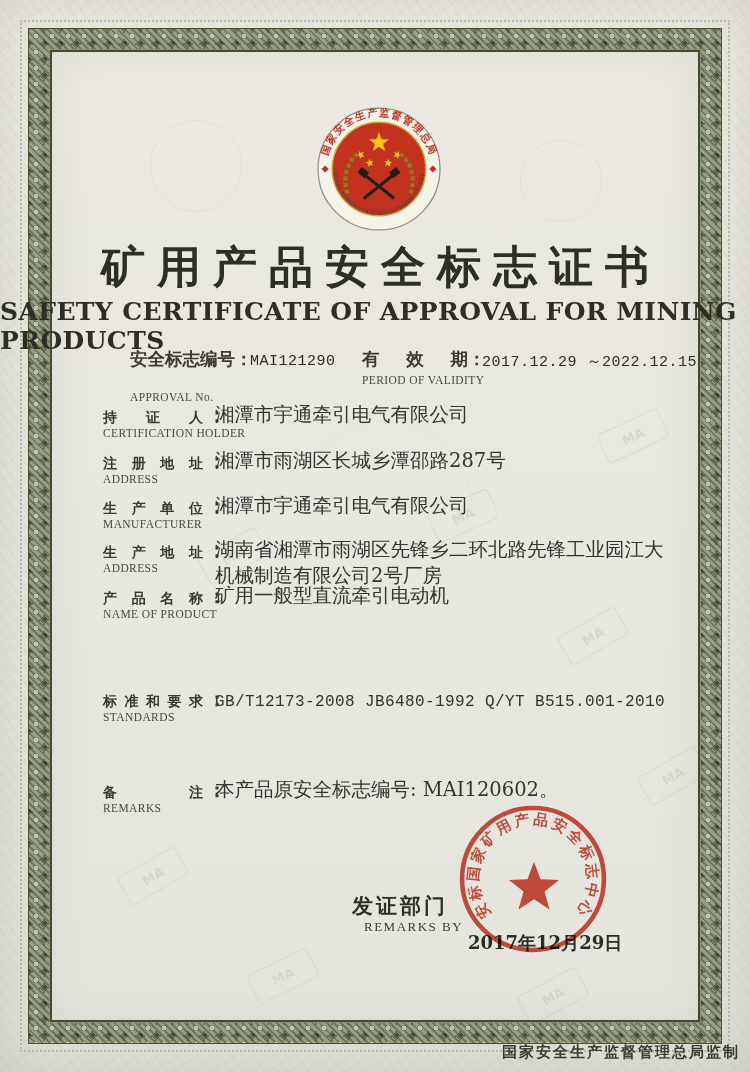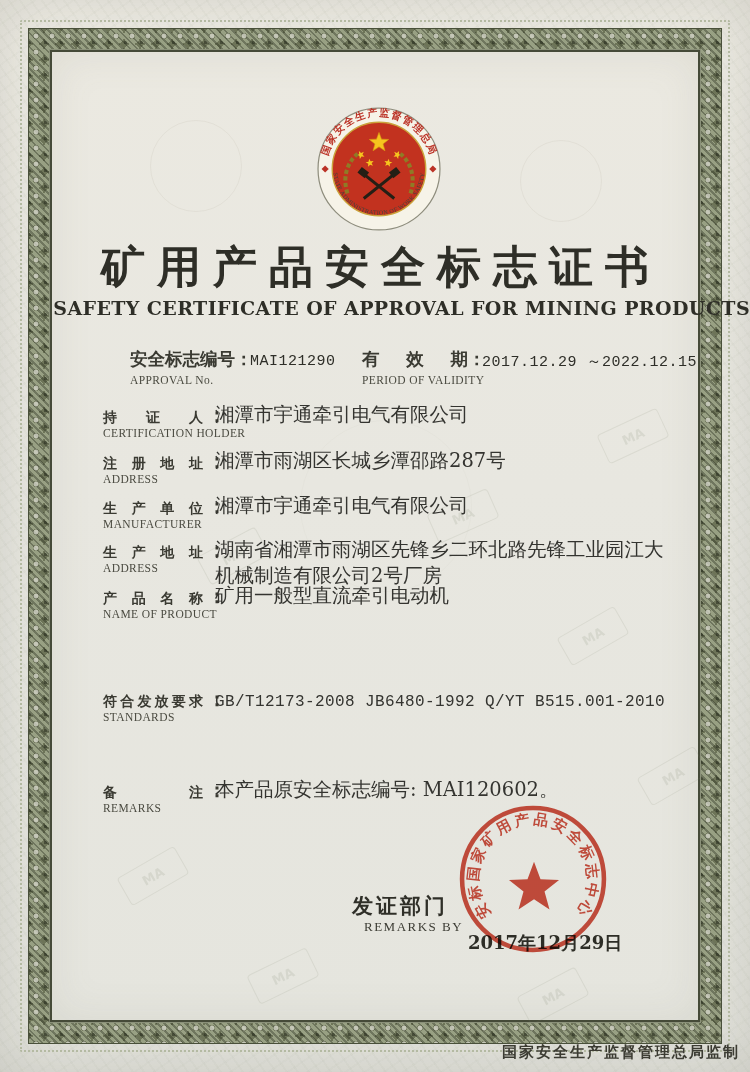--- a/index.html
+++ b/index.html
@@ -26,21 +26,21 @@
   .paper{position:absolute;inset:50px;background:linear-gradient(180deg,#ebe9e1 0%,#e8e7e0 45%,#e5e5de 100%);
     border:2px solid #454a38;box-shadow:0 0 0 1px #8b917a, inset 0 0 40px rgba(120,125,105,.12);}
   
   .wm{position:absolute;border:1px solid rgba(125,132,110,.35);color:rgba(125,132,110,.4);
     width:64px;height:30px;border-radius:4px;display:flex;align-items:center;justify-content:center;
     font-family:"DejaVu Sans",sans-serif;font-weight:bold;font-size:13px;opacity:.38;pointer-events:none;}
   .wmc{position:absolute;border:1px solid rgba(150,140,125,.3);border-radius:50%;opacity:.35;pointer-events:none;}
   
   .abs{position:absolute;}
   .title-cn{left:0;right:0;top:238px;text-align:center;font-size:44px;font-weight:bold;letter-spacing:12px;color:#2e2e27;text-indent:12px;}
-  .title-en{left:0;right:0;top:297px;text-align:right;font-size:19px;font-weight:bold;letter-spacing:.4px;color:#2e2e27;}
+  .title-en{left:0;right:0;top:297px;text-align:left;font-size:25px;font-weight:bold;letter-spacing:.4px;color:#2e2e27;}
   .lblcn{font-weight:600;color:#3a3a32;font-size:20px;}
   .sublbl{font-size:11.5px;color:#4a4a40;letter-spacing:.4px;font-family:"Liberation Serif",serif;}
   .mono{font-family:"Liberation Mono","DejaVu Sans Mono",monospace;color:#2e2e28;}
   .row{position:absolute;left:103px;width:585px;}
   .row .cn{display:inline-block;width:100px;text-align:justify;text-align-last:justify;font-weight:700;font-size:14px;color:#3a3a32;}
   .row .colon{font-size:20px;font-weight:600;margin-left:4px;color:#3a3a32;}
   .row .en{position:absolute;left:0;top:25px;font-size:11.5px;color:#4a4a40;letter-spacing:.4px;font-family:"Liberation Serif",serif;}
   .row .val{position:absolute;left:112px;top:0;width:452px;font-size:19.5px;line-height:26px;color:#343430;}
   .row .val.m{font-size:16px;letter-spacing:.4px;padding-top:3px;font-family:"Liberation Mono","DejaVu Sans Mono",monospace;}
   .stmt{left:105px;width:560px;font-size:15.8px;line-height:27px;color:#33332c;font-weight:500;}
@@ -96,21 +96,21 @@
       <rect x="42" y="62" width="9" height="7" fill="#241f15" stroke="none" transform="rotate(38 46.5 65.5)"></rect>
       <rect x="73" y="62" width="9" height="7" fill="#241f15" stroke="none" transform="rotate(-38 77.5 65.5)"></rect>
     </g>
   </svg>
 
   <div class="abs title-cn">矿用产品安全标志证书</div>
   <div class="abs title-en">SAFETY CERTIFICATE OF APPROVAL FOR MINING PRODUCTS</div>
 
   <div class="abs" style="left:130px;top:347px">
     <span class="lblcn" style="font-size:17.5px">安全标志编号</span><span class="lblcn" style="font-size:17.5px">：</span>
-    <div class="sublbl" style="margin-top:3px">APPROVAL No.</div>
+    <div class="sublbl" style="margin-top:20px">APPROVAL No.</div>
   </div>
   <div class="abs mono" style="left:250px;top:353px;font-size:15px;letter-spacing:.5px">MAI121290</div>
 
   <div class="abs" style="left:362px;top:347px">
     <span class="lblcn" style="display:inline-block;width:106px;text-align:justify;text-align-last:justify;font-size:17.5px">有 效 期</span><span class="lblcn" style="font-size:17.5px">：</span>
     <div class="sublbl" style="margin-top:3px">PERIOD OF VALIDITY</div>
   </div>
   <div class="abs mono" style="left:482px;top:352px;font-size:15px;letter-spacing:.5px">2017.12.29 ～2022.12.15</div>
 
   <div class="row" style="top:402px">
@@ -132,21 +132,21 @@
     <span class="cn">生产地址</span><span class="colon">：</span>
     <div class="en">ADDRESS</div>
     <div class="val">湖南省湘潭市雨湖区先锋乡二环北路先锋工业园江大机械制造有限公司2号厂房</div>
   </div>
   <div class="row" style="top:583px">
     <span class="cn">产品名称</span><span class="colon">：</span>
     <div class="en">NAME OF PRODUCT</div>
     <div class="val">矿用一般型直流牵引电动机</div>
   </div>
   <div class="row" style="top:686px">
-    <span class="cn">符合发放要求</span><span class="colon">：</span>
+    <span class="cn">标准和要求</span><span class="colon">：</span>
     <div class="en">STANDARDS</div>
     <div class="val m">GB/T12173-2008 JB6480-1992 Q/YT B515.001-2010</div>
   </div>
   <div class="row" style="top:777px">
     <span class="cn">备注</span><span class="colon">：</span>
     <div class="en">REMARKS</div>
     <div class="val">本产品原安全标志编号: MAI120602。</div>
   </div>
 
 

